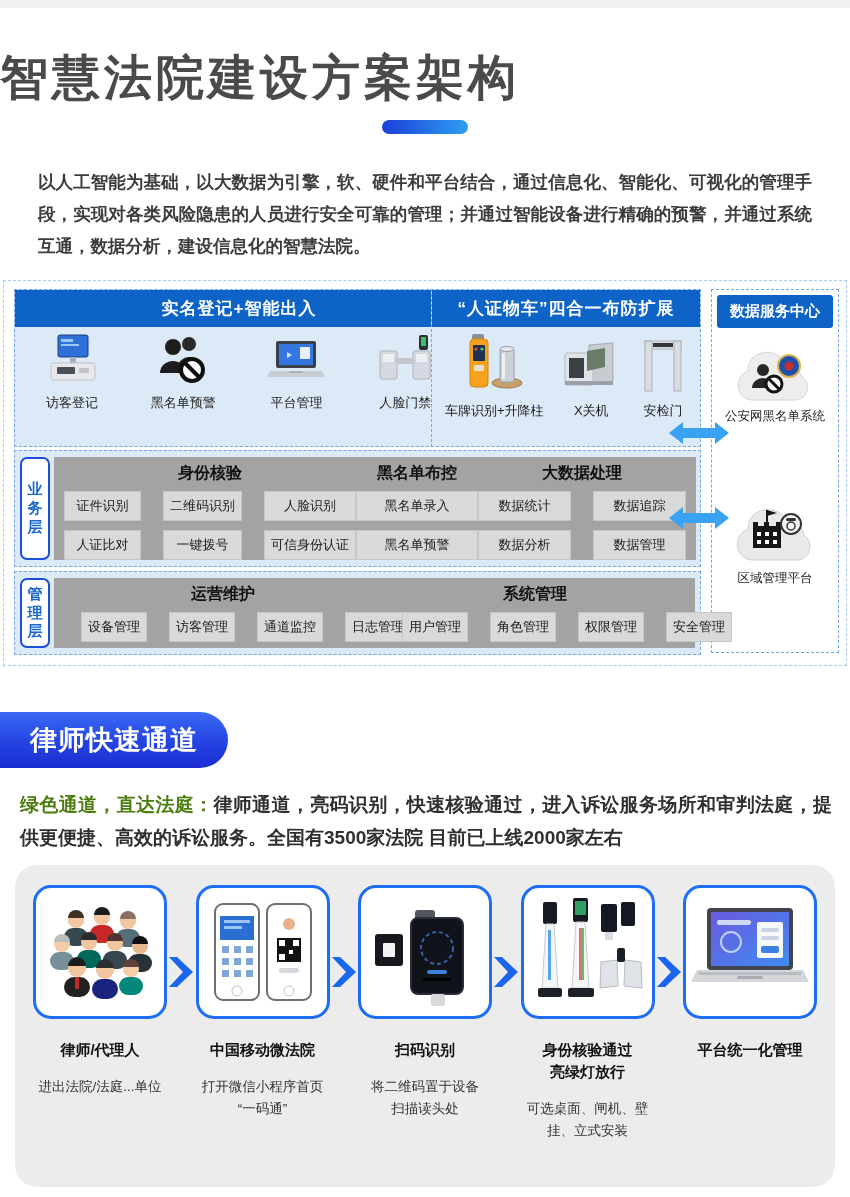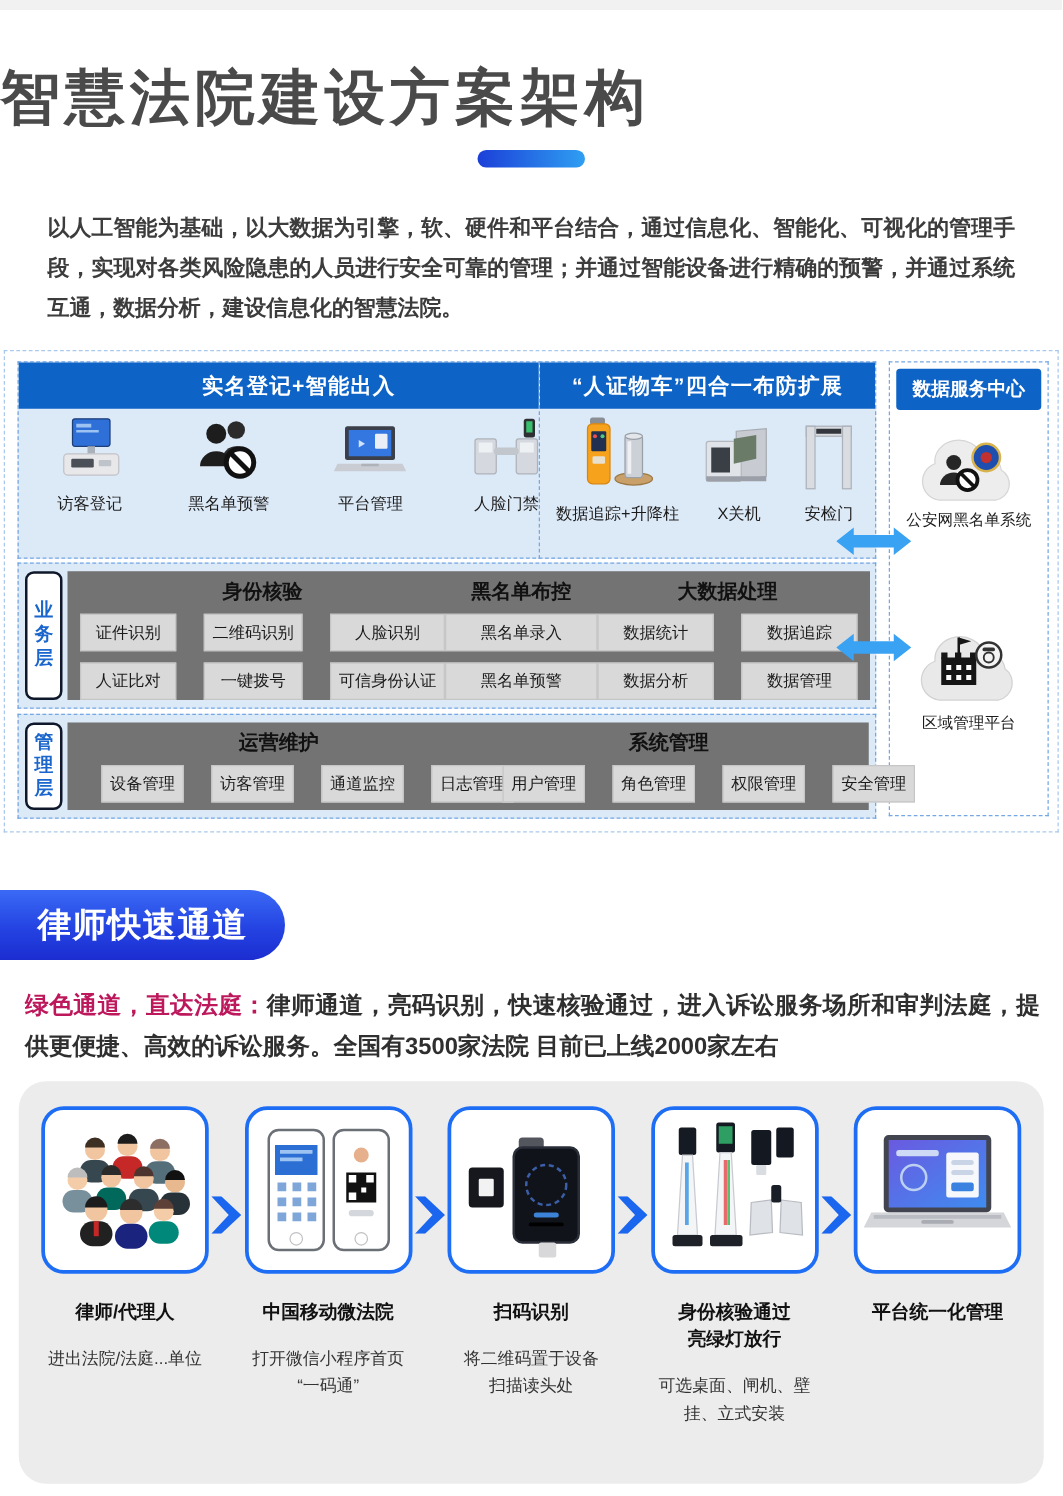--- a/index.html
+++ b/index.html
@@ -33,24 +33,24 @@
   .rightcol-head { margin:5px; height:33px; background:#0d63c6; border-radius:3px; color:#fff;
     font-weight:bold; font-size:15px; display:flex; align-items:center; justify-content:center; }
   .cloud-item { position:absolute; left:0; width:100%; display:flex; flex-direction:column; align-items:center; }
   .cloud-item .device-label { font-size:12.5px; }
   .ci1 { top:52px; } .ci2 { top:192px; }
 
   .layer-row { position:absolute; left:4px; width:687px; background:#dce9f7;
     border:1px dashed #74a7e3; display:flex; align-items:stretch; padding:6px 5px; gap:4px; }
   .biz  { top:161px; height:117px; }
   .mgmt { top:282px; height:84px; }
-  .layer-label { width:30px; background:#fff; border:2px solid #0f172a; border-radius:7px;
+  .layer-label { width:30px; background:#fff; border:2px solid #1d4ed8; border-radius:7px;
     color:#1a66cc; font-weight:bold; font-size:15px; line-height:1.25; display:flex;
     align-items:center; justify-content:center; text-align:center; padding:14px 7px; }
-  .layer-content { flex:1; background:#737373; display:flex; justify-content:space-between;
+  .layer-content { flex:1; background:#a3a3a3; display:flex; justify-content:space-between;
     padding:6px 10px 8px; }
   .group { display:flex; flex-direction:column; }
   .group-title { font-size:16px; font-weight:bold; color:#111; text-align:center; margin-bottom:7px; }
   .chips { display:grid; gap:9px 22px; }
   .cols3 { grid-template-columns:repeat(3,1fr); }
   .cols2 { grid-template-columns:repeat(2,1fr); }
   .cols1 { grid-template-columns:1fr; }
   .cols4 { grid-template-columns:repeat(4,1fr);padding-left:17px; }
   .chip { background:#d9d9d9; border:1px solid #c6c6c6; font-size:13px; color:#1a1a1a;
     text-align:center; padding:5px 6px; white-space:nowrap; }
@@ -59,21 +59,21 @@
   .dbl-arrow { position:absolute; left:659px; width:60px; height:28px; }
   .da1 { top:130px; } .da2 { top:215px; }
 
   
   .banner { position:absolute; top:712px; left:0; width:228px; height:56px;
     background:linear-gradient(180deg,#3a6af5 0%,#2443e2 55%,#1c2dd0 100%);
     border-radius:0 28px 28px 0; color:#fff; font-size:27px; font-weight:bold;
     display:flex; align-items:center; justify-content:center; letter-spacing:1px; }
   .green-para { position:absolute; top:788px; left:20px; width:812px; font-size:19px;
     font-weight:bold; color:#2f2f2f; line-height:1.75; text-align:justify; }
-  .green-lead { color:#be185d; }
+  .green-lead { color:#4d7c0f; }
 
   
   .flow { position:absolute; top:865px; left:15px; width:820px; height:322px;
     background:#ececec; border-radius:22px; padding:20px 16px 0; }
   .flow-row { display:flex; justify-content:space-between; align-items:flex-start; }
   .step { width:138px; display:flex; flex-direction:column; align-items:center; }
   .card { width:134px; height:134px; background:#fff; border:3px solid #1e6ef5;
     border-radius:18px; display:flex; align-items:center; justify-content:center; overflow:hidden; }
   .step-caption { margin-top:20px; font-size:15px; font-weight:bold; color:#111;
     text-align:center; white-space:pre-line; line-height:1.45; }
@@ -155,21 +155,21 @@
             <rect x="7" y="6" width="18" height="48" rx="4" fill="#f6a21d" stroke="#d8860d"></rect>
             <rect x="10" y="12" width="12" height="16" rx="1" fill="#203050"></rect>
             <circle cx="13" cy="16" r="1.6" fill="#e85050"></circle>
               <circle cx="19" cy="16" r="1.6" fill="#50c878"></circle>
             <rect x="11" y="32" width="10" height="6" rx="1" fill="#e8e0cf"></rect>
             <ellipse cx="44" cy="50" rx="15" ry="5" fill="#caa06a" stroke="#9c7a46"></ellipse>
             <rect x="37" y="16" width="14" height="33" rx="2" fill="#ccd1d8" stroke="#9aa0a8"></rect>
             <ellipse cx="44" cy="16" rx="7" ry="2.5" fill="#e3e6ea" stroke="#9aa0a8"></ellipse>
             <rect x="39" y="20" width="3" height="26" fill="#eef0f3"></rect>
           </svg>
-          <span class="device-label">数据追踪+升降柱</span>
+          <span class="device-label">车牌识别+升降柱</span>
         </div>
         <div class="device">
           <svg width="60" height="54" viewBox="0 0 60 54">
             <polygon points="28,4 52,2 52,40 28,44" fill="#c8ccd2" stroke="#a7abb2"></polygon>
             <rect x="4" y="12" width="28" height="32" rx="2" fill="#e0e3e8" stroke="#b4b8bf"></rect>
             <rect x="8" y="17" width="15" height="20" fill="#3a3f46"></rect>
             <polygon points="26,10 44,7 44,26 26,30" fill="#6a7c68"></polygon>
             <rect x="4" y="40" width="48" height="4" fill="#9ba0a8"></rect>
           </svg>
           <span class="device-label">X关机</span>

